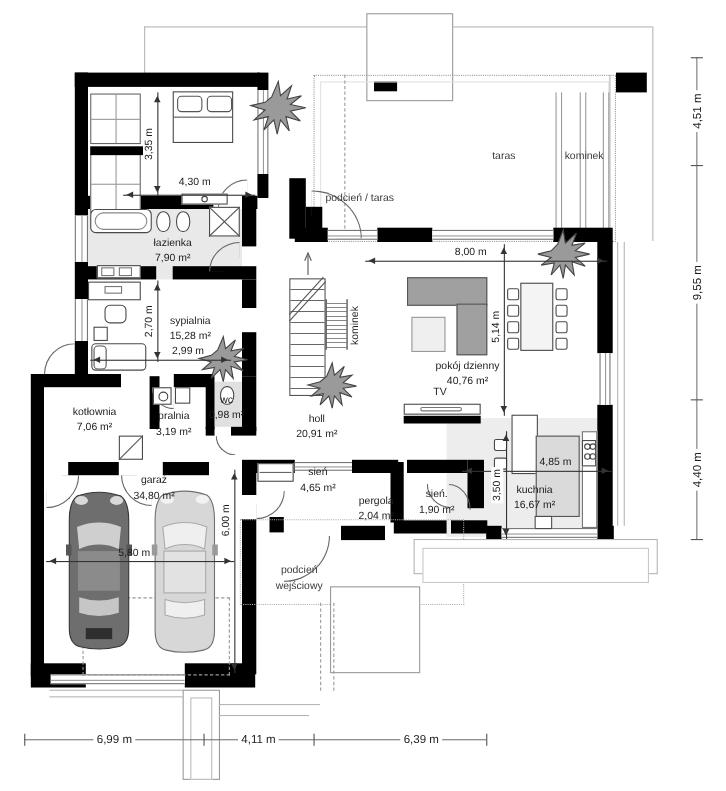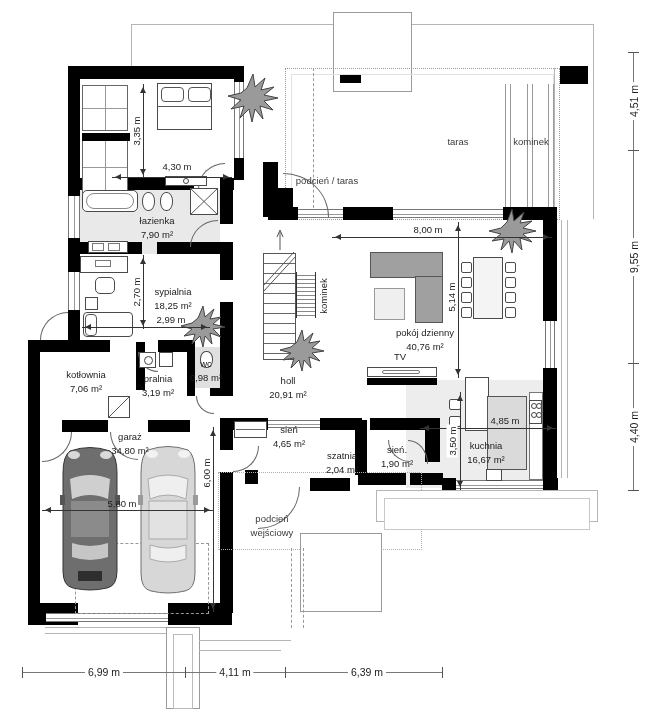--- a/index.html
+++ b/index.html
@@ -275,48 +275,48 @@
       </g>
     </svg>
   </div>
 
   <div class="lab" style="left:157px;top:228px">
     <span style="display:block">łazienka</span>
       <span style="display:block">7,90 m²</span>
   </div>
   <div class="lab" style="left:173px;top:299px">
     <span style="display:block">sypialnia</span>
-      <span style="display:block">18,25 m²</span>
+      <span style="display:block">15,28 m²</span>
   </div>
   <div class="lab" style="left:86px;top:382px">
     <span style="display:block">kotłownia</span>
       <span style="display:block">7,06 m²</span>
   </div>
   <div class="lab" style="left:158px;top:386px">
     <span style="display:block">pralnia</span>
       <span style="display:block">3,19 m²</span>
   </div>
   <div class="lab" style="left:206px;top:371px">
     <span style="display:block">wc</span>
       <span style="display:block">0,98 m²</span>
   </div>
-  <div class="lab" style="left:130px;top:444px">
+  <div class="lab" style="left:140px;top:444px">
     <span style="display:block">garaż</span>
       <span style="display:block">34,80 m²</span>
   </div>
   <div class="lab" style="left:288px;top:388px">
     <span style="display:block">holl</span>
       <span style="display:block">20,91 m²</span>
   </div>
   <div class="lab" style="left:289px;top:437px">
     <span style="display:block">sień</span>
       <span style="display:block">4,65 m²</span>
   </div>
   <div class="lab" style="left:342px;top:463px">
-    <span style="display:block">szatnia</span>
+    <span style="display:block">pergola</span>
       <span style="display:block">2,04 m²</span>
   </div>
   <div class="lab" style="left:397px;top:457px">
     <span style="display:block">sień.</span>
       <span style="display:block">1,90 m²</span>
   </div>
   <div class="lab" style="left:486px;top:453px">
     <span style="display:block">kuchnia</span>
       <span style="display:block">16,67 m²</span>
   </div>
@@ -341,21 +341,21 @@
   <div class="dimlab r" style="left:634px;top:257px">9,55 m</div>
   <div class="dimlab r" style="left:634px;top:427px">4,40 m</div>
 
   <div class="exline" style="left:22px;top:672px;width:420px;height:1px"></div>
   <div class="tick" style="left:22px;top:667px;width:1px;height:11px"></div>
   <div class="tick" style="left:185px;top:667px;width:1px;height:11px"></div>
   <div class="tick" style="left:285px;top:667px;width:1px;height:11px"></div>
   <div class="tick" style="left:442px;top:667px;width:1px;height:11px"></div>
   <div class="dimlab" style="left:104px;top:672px">6,99 m</div>
   <div class="dimlab" style="left:235px;top:672px">4,11 m</div>
-  <div class="dimlab" style="left:367px;top:672px">6,39 m</div>
+  <div class="dimlab" style="left:383px;top:672px">6,39 m</div>
 
   <div class="dl v" style="left:143px;top:84px;height:94px"></div>
   <div class="dimsm r" style="left:136px;top:131px">3,35 m</div>
   <div class="dl h" style="left:112px;top:177px;width:120px"></div>
   <div class="dimsm" style="left:177px;top:166px;background:transparent">4,30 m</div>
   <div class="dl v" style="left:143px;top:255px;height:74px"></div>
   <div class="dimsm r" style="left:136px;top:292px">2,70 m</div>
   <div class="dl h" style="left:82px;top:327px;width:128px"></div>
   <div class="dimsm" style="left:171px;top:319px;background:transparent">2,99 m</div>
   <div class="dl h" style="left:332px;top:237px;width:220px"></div>

